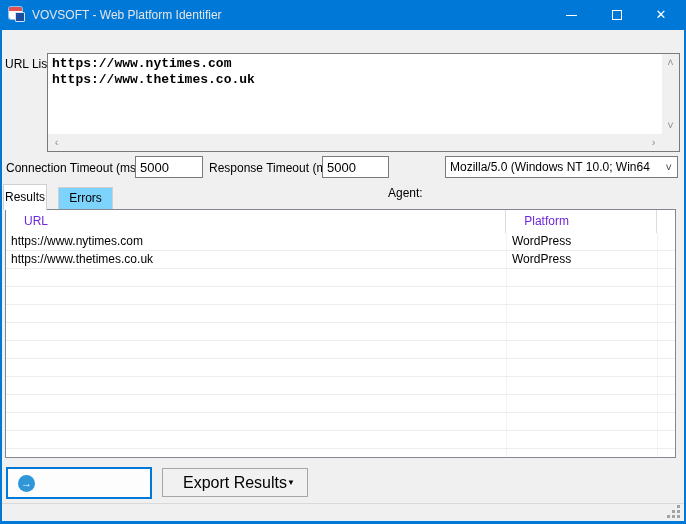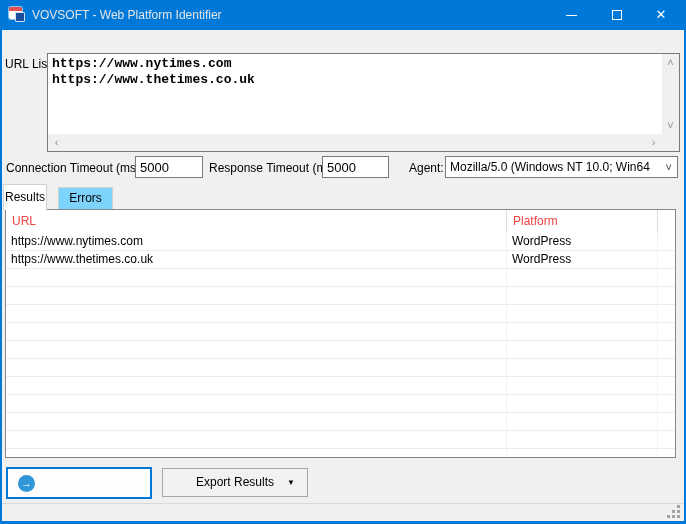--- a/index.html
+++ b/index.html
@@ -35,46 +35,46 @@
   .memo-text { position:absolute; left:0; top:0; right:17px; bottom:17px; padding:2px 4px; font-family:"Liberation Mono", monospace; font-size:13px; font-weight:bold; line-height:16px; color:#000; white-space:pre; overflow:hidden; }
   .vscroll { position:absolute; top:0; right:0; width:17px; bottom:17px; background:#f0f0f0; }
   .hscroll { position:absolute; left:0; bottom:0; right:17px; height:17px; background:#f0f0f0; }
   .scroll-corner { position:absolute; right:0; bottom:0; width:17px; height:17px; background:#f0f0f0; }
   .sarrow { position:absolute; color:#8f8f8f; font-size:11px; line-height:17px; text-align:center; width:17px; height:17px; }
   .sarrow.up { top:0; right:0; } .sarrow.down { bottom:0; right:0; }
   .sarrow.left { left:0; top:0; } .sarrow.right { right:0; top:0; }
 
   
   .set-label { position:absolute; top:161px; font-size:12px; color:#000; white-space:nowrap; }
-  .lbl-conn { left:6px; } .lbl-resp { left:209px; } .lbl-agent { left:409px; }
+  .lbl-conn { left:6px; } .lbl-resp { left:209px; } .lbl-agent { left:388px;margin-top:25px; }
   .win-input { position:absolute; top:156px; height:22px; border:1px solid #7a7a7a; background:#fff; font-family:"Liberation Sans",sans-serif; font-size:13px; padding-left:4px; color:#000; }
   .inp-conn { left:135px; width:68px; } .inp-resp { left:322px; width:67px; }
   .combo { position:absolute; left:445px; top:156px; width:233px; height:22px; background:#fff; border:1px solid #7a7a7a; }
   .combo-text { position:absolute; left:4px; top:0; right:16px; line-height:20px; font-size:12px; white-space:nowrap; overflow:hidden; color:#000; }
   .combo-chevron { position:absolute; right:5px; top:0; line-height:20px; font-size:11px; color:#444; }
 
   
   .tabstrip { position:absolute; left:0; top:184px; width:686px; height:26px; }
   .tab { position:absolute; top:3px; height:22px; background:#7dd3fc; border:1px solid #d0d0d0; border-bottom:none; text-align:center; font-size:12px; line-height:21px; color:#000; z-index:1; }
   .tab.active { top:0; height:26px; background:#ffffff; line-height:24px; z-index:3; }
 
   
   .table-panel { position:absolute; left:5px; top:209px; width:671px; height:249px; background:#ffffff; border:1px solid #828790; overflow:hidden; z-index:2; }
   .thead { display:flex; height:23px; }
-  .th { font-size:12px; color:#ef4444; line-height:23px; padding-left:6px; border-right:1px solid #dcdcdc; overflow:hidden; white-space:nowrap; }
+  .th { font-size:12px; color:#6d28d9; line-height:23px; padding-left:18px; border-right:1px solid #dcdcdc; overflow:hidden; white-space:nowrap; }
   .tr { display:flex; height:18px; border-bottom:1px solid #ededed; }
   .td { font-size:12px; color:#000; line-height:17px; padding-left:5px; border-right:1px solid #f3f3f3; overflow:hidden; white-space:nowrap; }
   .col-url { width:501px; } .col-platform { width:151px; } .col-extra { flex:1; border-right:none; }
 
   
   .start-btn { position:absolute; left:6px; top:467px; width:146px; height:32px; background:#fdfdfd; border:2px solid #0078d7; }
   .start-icon { position:absolute; left:10px; top:6px; width:17px; height:17px; border-radius:50%; background:#2f96d8; color:#fff; font-size:11px; font-weight:bold; line-height:17px; text-align:center; }
   .start-label { position:absolute; left:0; top:0; width:100%; height:100%; text-align:center; line-height:28px; font-size:13px; font-weight:bold; color:#000; }
   .export-btn { position:absolute; left:162px; top:468px; width:146px; height:29px; background:#f1f1f1; border:1px solid #a6a6a6; }
-  .export-label { position:absolute; left:0; top:0; width:100%; text-align:center; line-height:27px; font-size:12px; color:#000; }
+  .export-label { position:absolute; left:0; top:0; width:100%; text-align:center; line-height:27px; font-size:16px; color:#000; }
   .export-caret { position:absolute; right:12px; top:0; line-height:27px; font-size:8px; color:#000; }
 
   
   .bottom-sep { position:absolute; left:2px; top:503px; width:682px; height:1px; background:#d9d9d9; }
   .grip { position:absolute; right:6px; bottom:6px; width:13px; height:13px; }
   .grip::before { content:""; position:absolute; right:0; bottom:0; width:3px; height:3px; background:#a3a3a3;
     box-shadow:-5px 0 0 #a3a3a3, -10px 0 0 #a3a3a3, 0 -5px 0 #a3a3a3, -5px -5px 0 #a3a3a3, 0 -10px 0 #a3a3a3; }
 </style>
 </head>
 <body>

